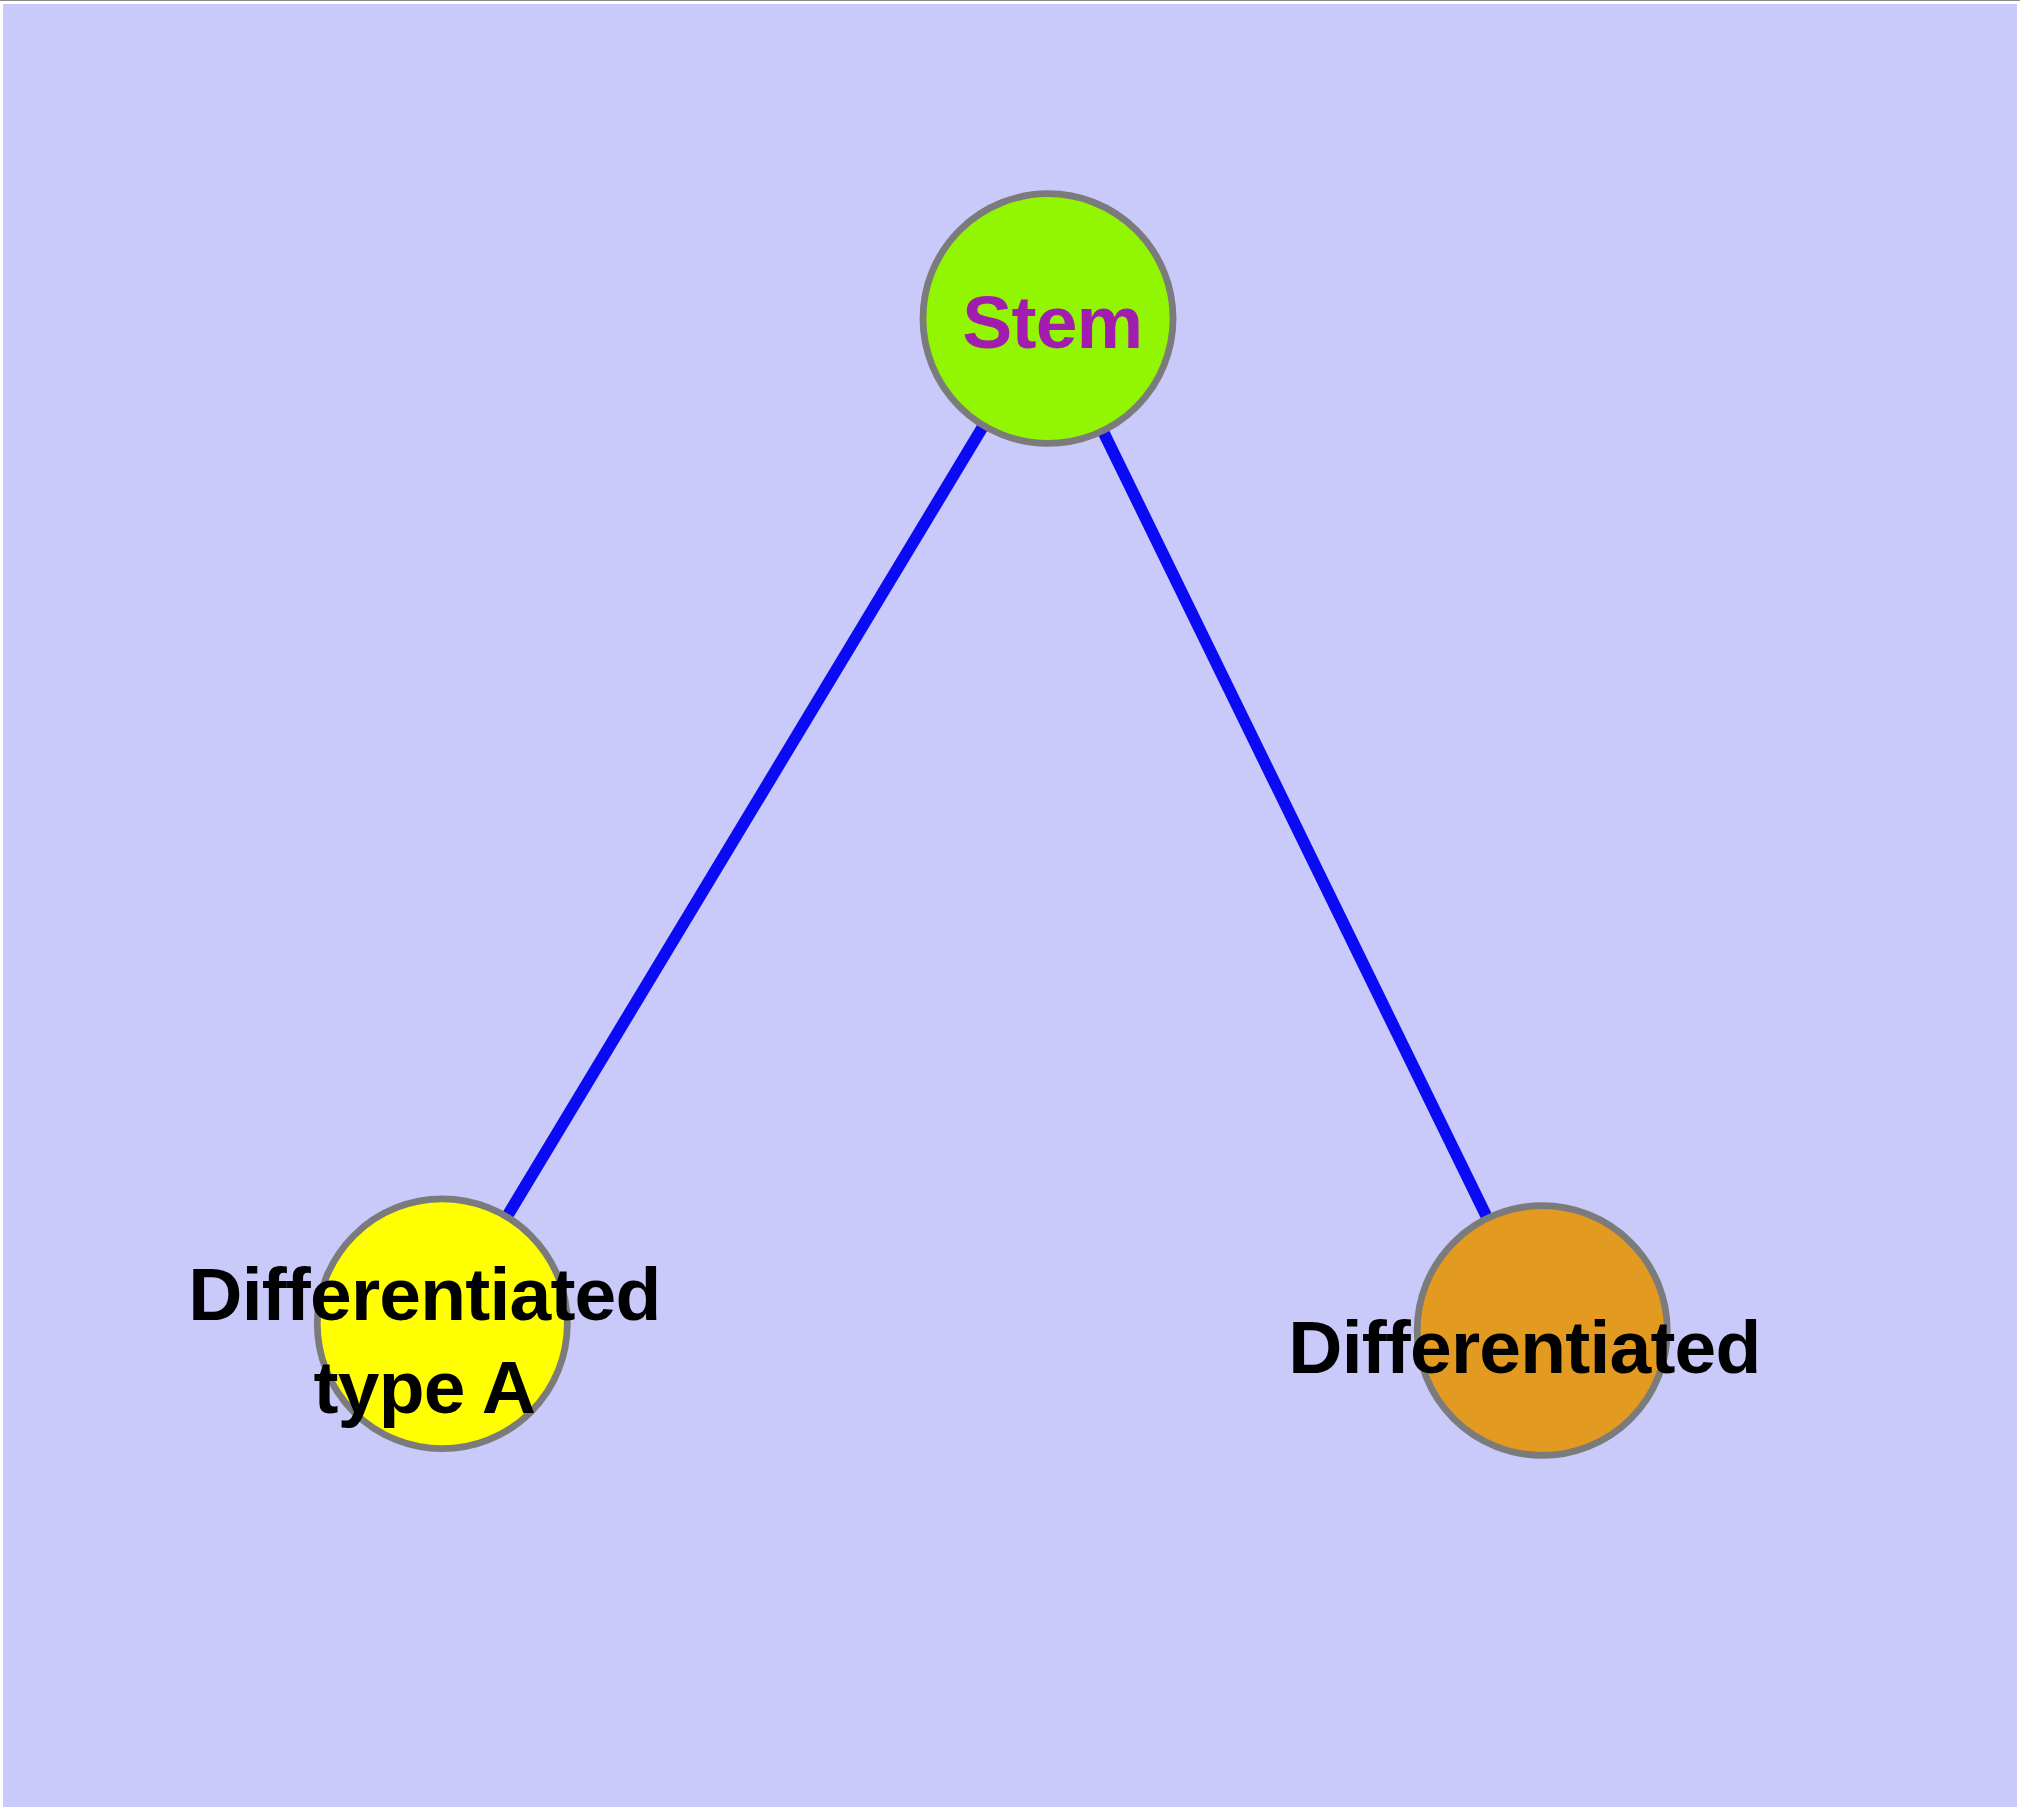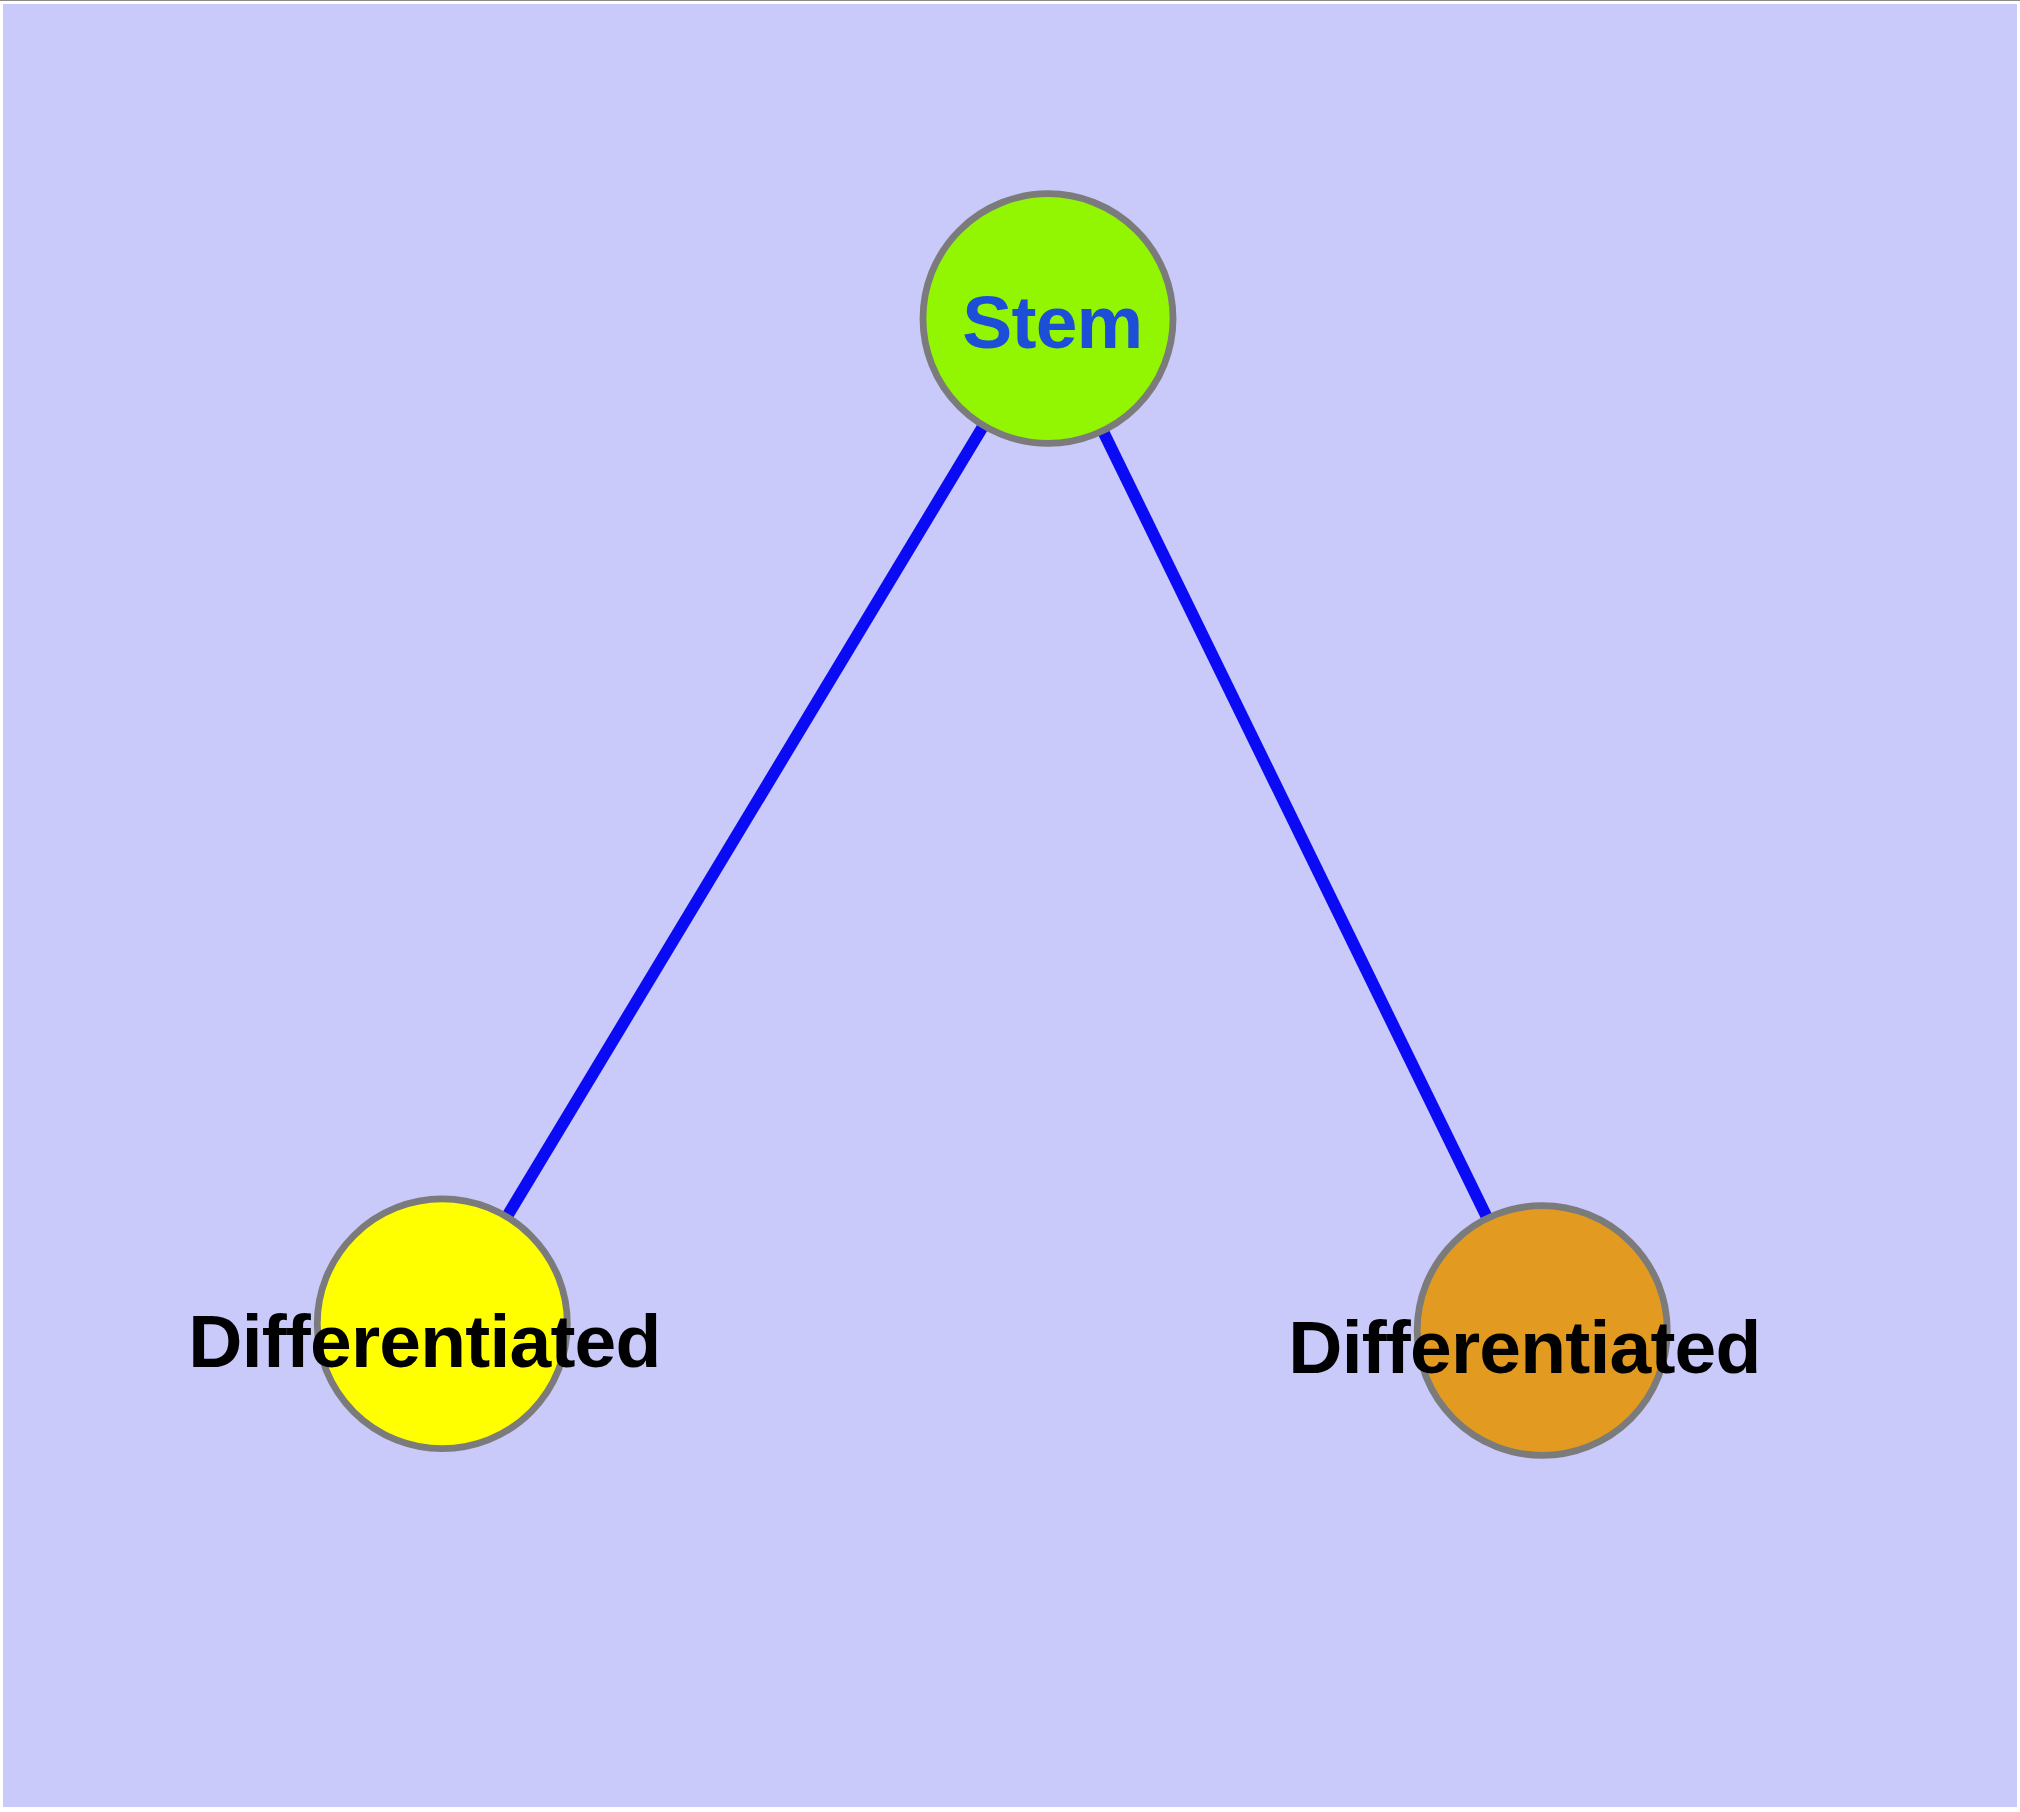--- a/index.html
+++ b/index.html
@@ -57,27 +57,28 @@
   <div class="canvas" id="canvas" style="background: rgb(201, 201, 250);">
 
     <svg class="graph-svg" viewBox="0 0 2384 2138" preserveAspectRatio="none">
       <line x1="1237" y1="373" x2="520" y2="1565" stroke="#0A0AF5" stroke-width="14"></line>
       <line x1="1237" y1="373" x2="1822" y2="1573" stroke="#0A0AF5" stroke-width="14"></line>
       <circle cx="1237" cy="373" r="148" fill="#92F502" stroke="#7B7B7B" stroke-width="8"></circle>
       <circle cx="520" cy="1565" r="148" fill="#FFFF00" stroke="#7B7B7B" stroke-width="8"></circle>
       <circle cx="1822" cy="1573" r="148" fill="#E29A20" stroke="#7B7B7B" stroke-width="8"></circle>
     </svg>
 
-    <div class="node-label" style="left: 1049px; top: 318px; color: #1d4ed8;">
+    <div class="node-label" style="left: 1049px; top: 318px; color: #a21caf;">
       <span class="label-line">Stem</span>
       <span class="label-line"></span>
     </div>
 
     <div class="node-label" style="left: 421px; top: 1337px; color: rgb(0, 0, 0);">
       <span class="label-line">Differentiated</span>
+      <span class="label-line">type A</span>
     </div>
 
     <div class="node-label" style="left: 1521px; top: 1343px; color: rgb(0, 0, 0);">
       <span class="label-line">Differentiated</span>
     </div>
 
   </div>
 </div>
 
 

